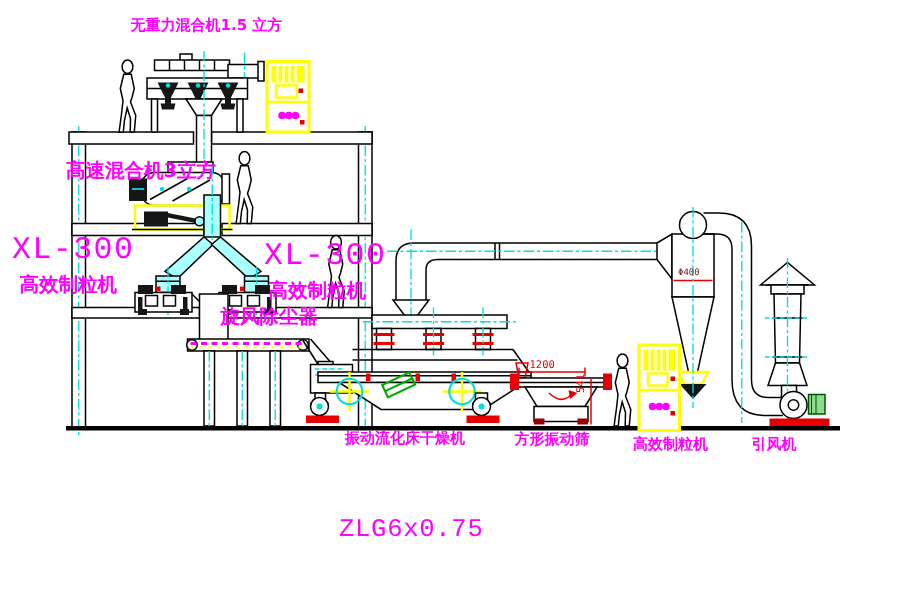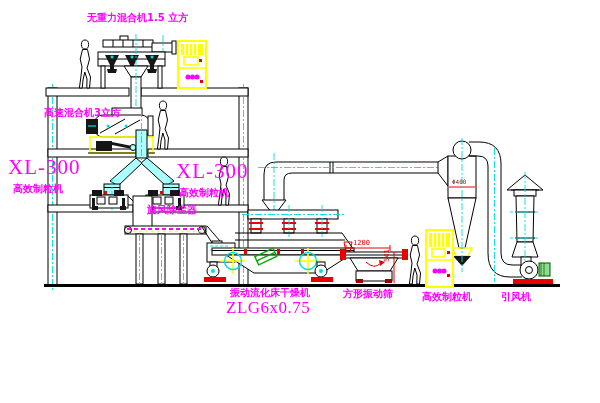--- a/index.html
+++ b/index.html
@@ -14,24 +14,24 @@
   .cld{stroke:#00dede;stroke-width:0.9;stroke-dasharray:3 2;fill:none;}
   .cyf{fill:#aaffff;stroke:#000;stroke-width:1;}
   .redf{fill:#e80000;stroke:none;}
   .redl{stroke:#e80000;stroke-width:1;fill:none;}
   .yl{stroke:#ffff00;stroke-width:1.6;fill:none;}
   .ylf{fill:#ffff00;stroke:none;}
   .grn{stroke:#00aa00;stroke-width:1.4;fill:none;}
   
   .lbl{position:absolute;color:#ff00ff;white-space:nowrap;line-height:1;font-weight:600;}
   .s10{font-size:10px;}
-  .s9{font-size:10px;}
-  .model{font-family:Liberation Serif, serif;font-weight:400;letter-spacing:1px;}
+  .s9{font-size:13px;}
+  .model{font-family:Liberation Mono, monospace;font-weight:400;letter-spacing:1px;}
   .big{font-size:21px;}
-  .mid{font-size:17px;letter-spacing:0.5px;}
+  .mid{font-size:17px;letter-spacing:0.5px;margin-top:46px;}
   .title{position:absolute;left:282px;top:45px;color:#e60000;white-space:nowrap;}
   .title .cn{font-size:14px;font-weight:700;vertical-align:baseline;}
   .title .cap{font-size:22px;font-weight:400;font-family:"DejaVu Sans Mono",monospace;vertical-align:baseline;}
   .dim{position:absolute;color:#e80000;font-size:7px;line-height:1;
        font-family:"DejaVu Sans Mono",monospace;white-space:nowrap;}
   .note{position:absolute;color:#7a2020;font-size:6px;line-height:1;
        font-family:"DejaVu Sans Mono",monospace;white-space:nowrap;}
 </style>
 </head>
 <body>

